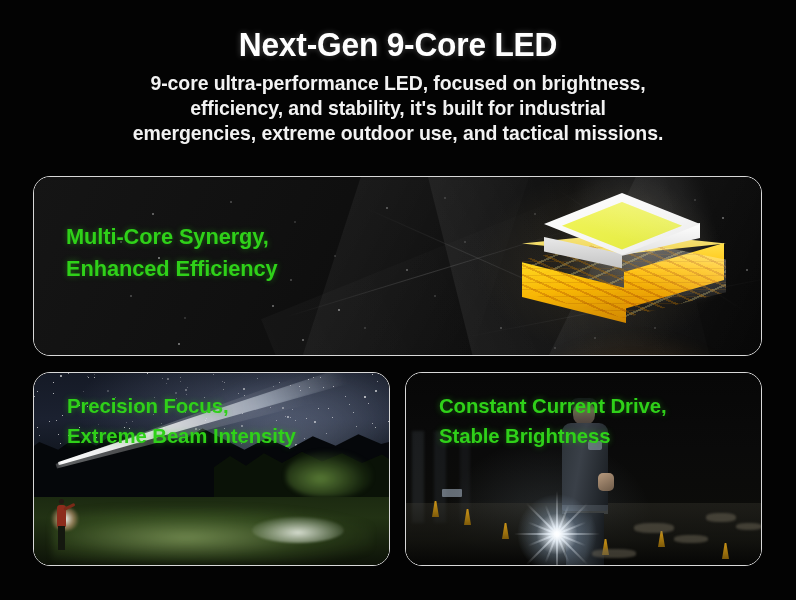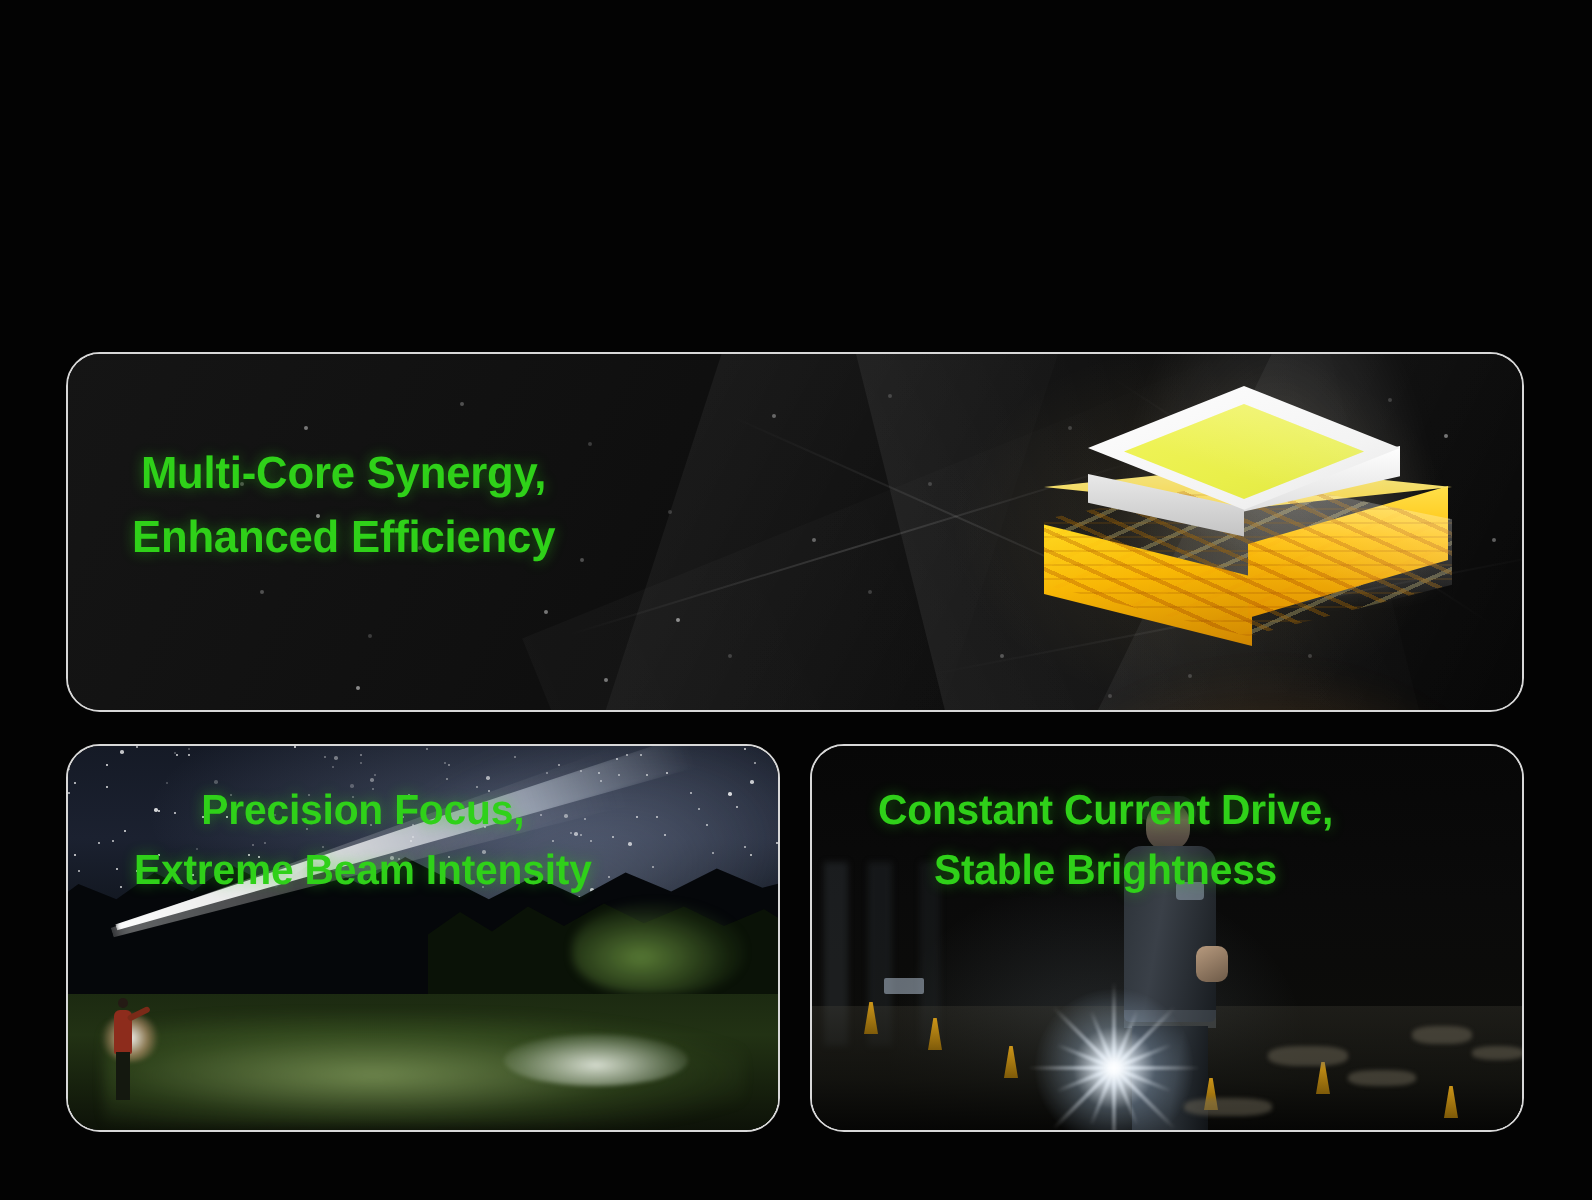--- a/index.html
+++ b/index.html
@@ -54,21 +54,20 @@
   }
   .subhead .sub-line { display: block; white-space: nowrap; }
 
   
   .card {
     position: absolute;
     border: 1.5px solid #d8d8d8;
     border-radius: 17px;
     overflow: hidden;
     background: #0a0a0a;
-    text-align: center;
   }
 
   .card-title {
     position: absolute;
     z-index: 30;
     font-weight: 700;
     color: #2fd119;
     line-height: 1.42;
     letter-spacing: -0.1px;
     text-shadow: 0 0 7px rgba(47,209,25,0.45);
@@ -524,20 +523,28 @@
     width: 20px; height: 8px;
     background: rgba(175,190,205,0.55);
     border-radius: 1px;
   }
 </style>
 </head>
 <body>
 
 <div class="stage">
 
+  <div class="header">
+    <div class="headline">Next-Gen 9-Core LED</div>
+    <div class="subhead">
+      <span class="sub-line">9-core ultra-performance LED, focused on brightness,</span>
+      <span class="sub-line">efficiency, and stability, it's built for industrial</span>
+      <span class="sub-line">emergencies, extreme outdoor use, and tactical missions.</span>
+    </div>
+  </div>
 
   <div class="card" id="card-main">
     <div class="hero-bg"></div>
 
     <div class="facet f1"></div>
     <div class="facet f2"></div>
     <div class="facet f3"></div>
     <div class="facet f4"></div>
 
     <div class="hairline hl1"></div>

